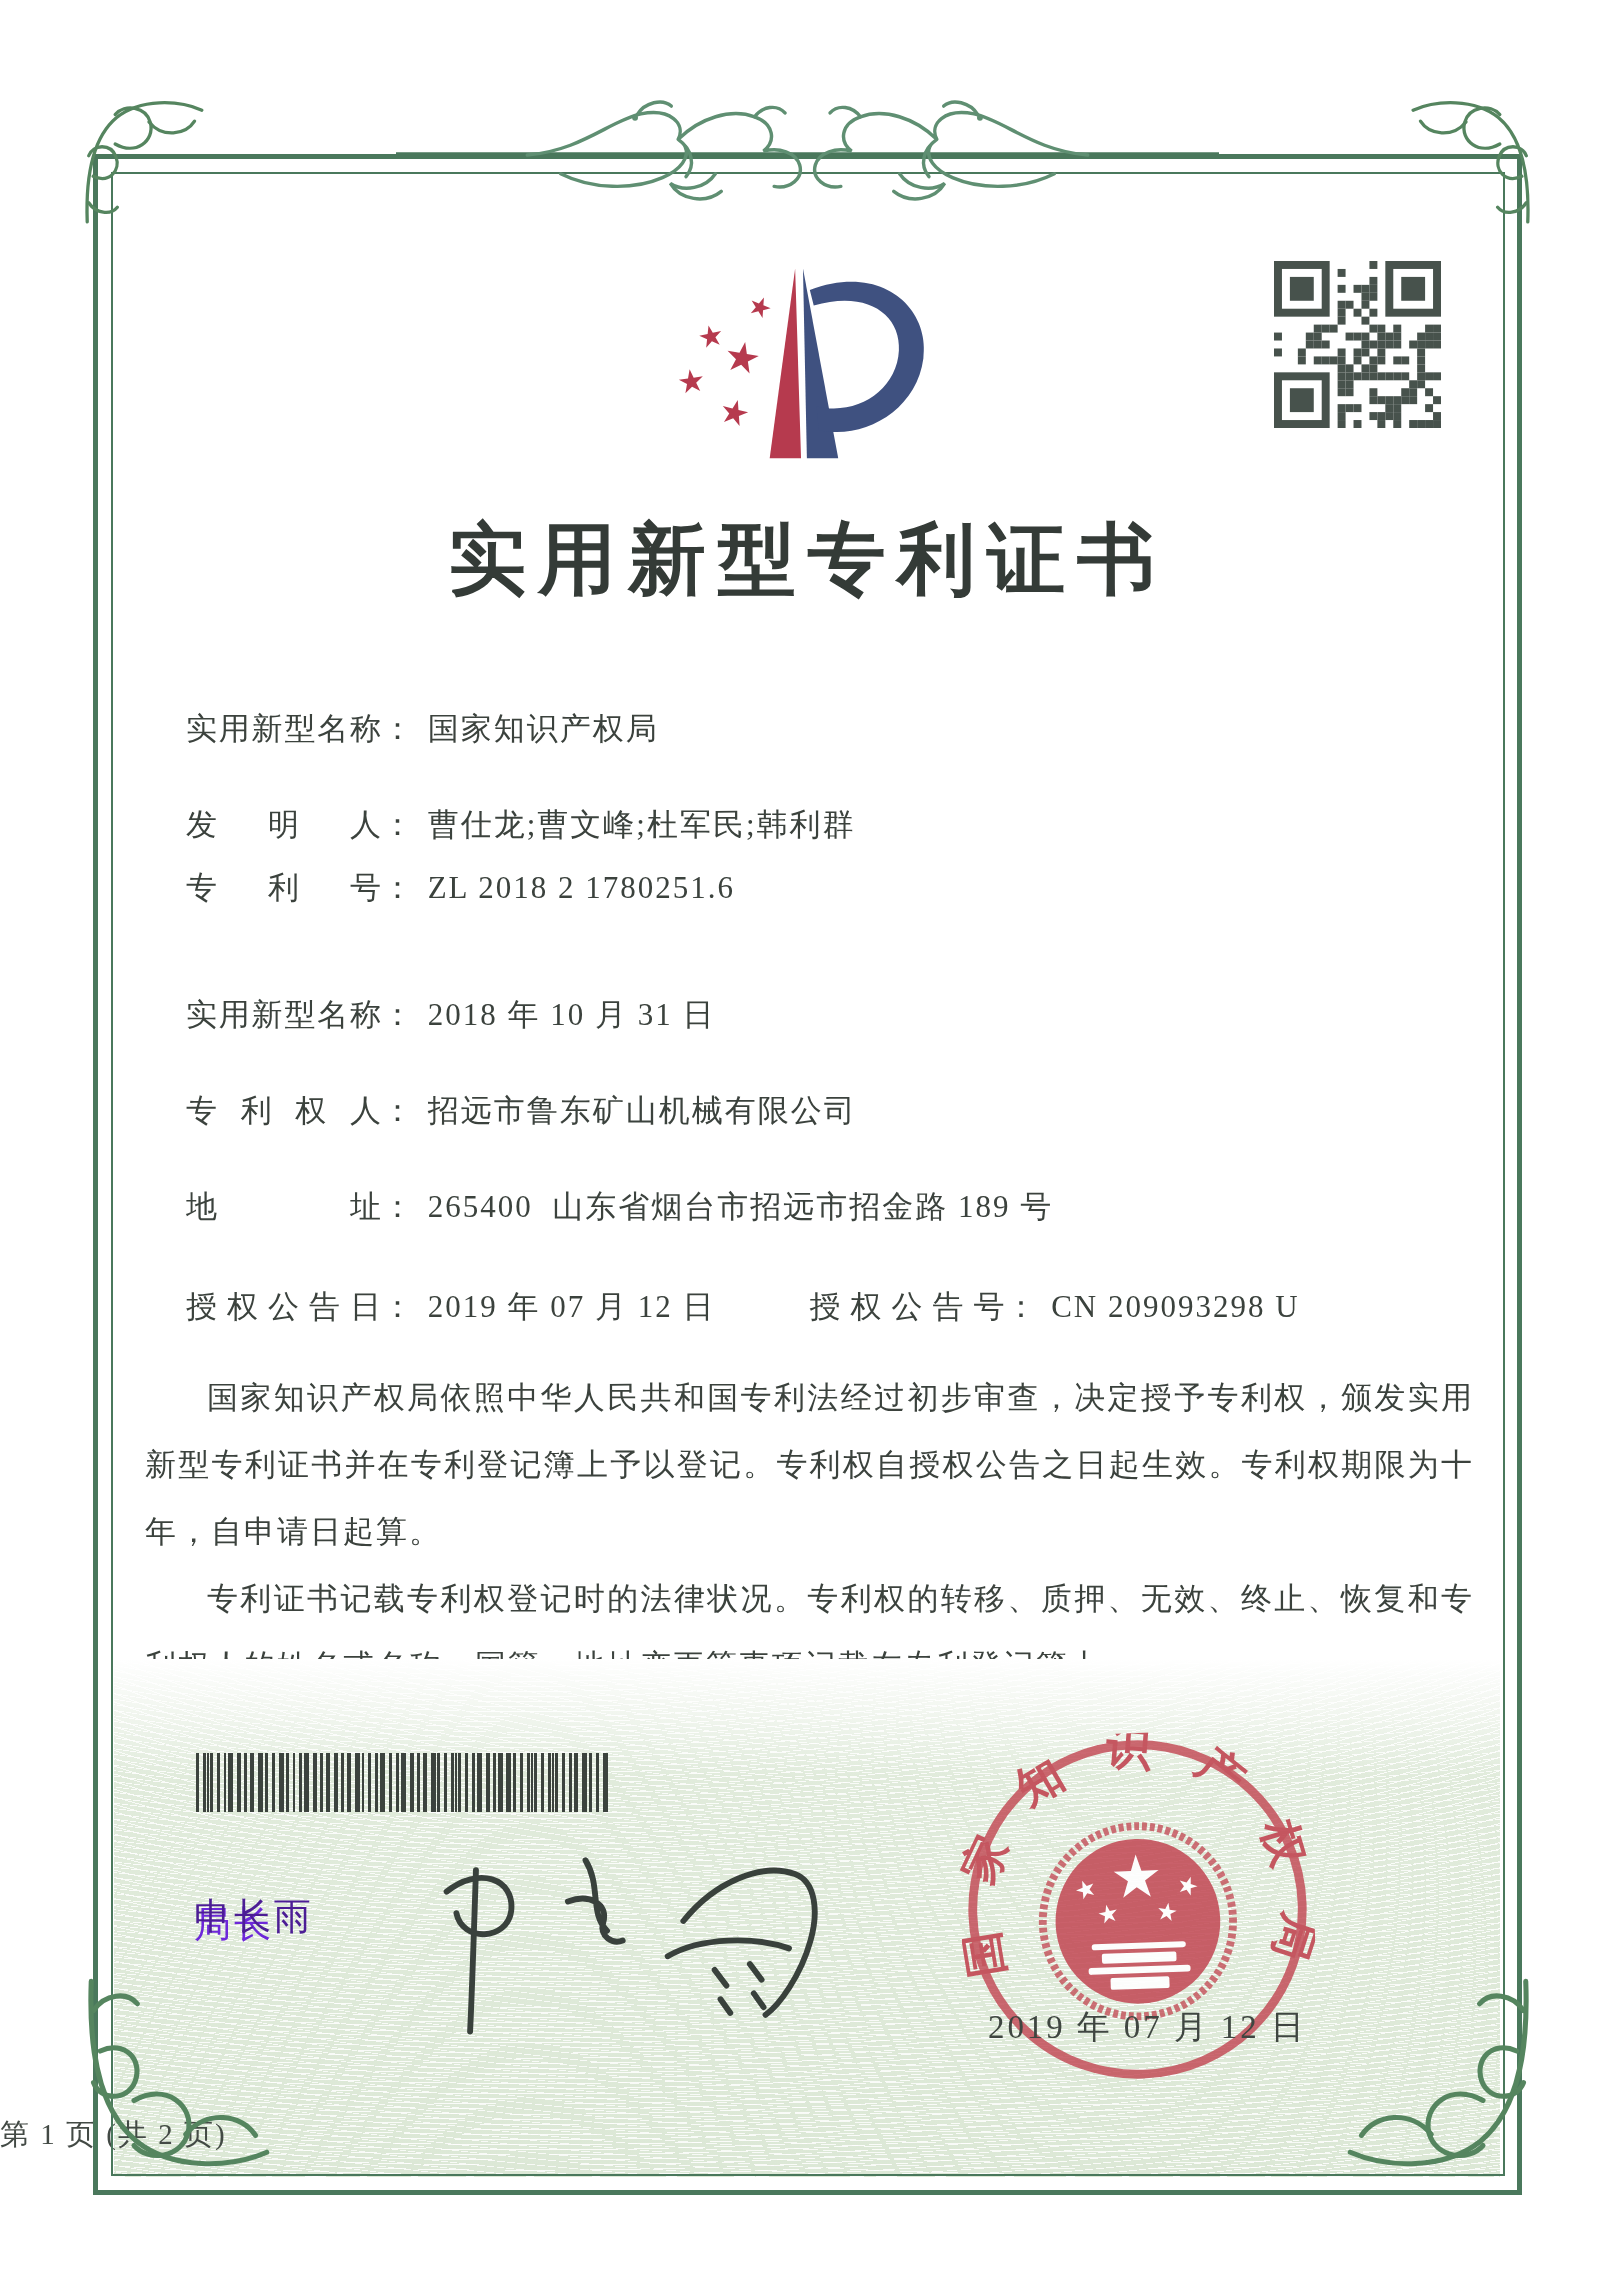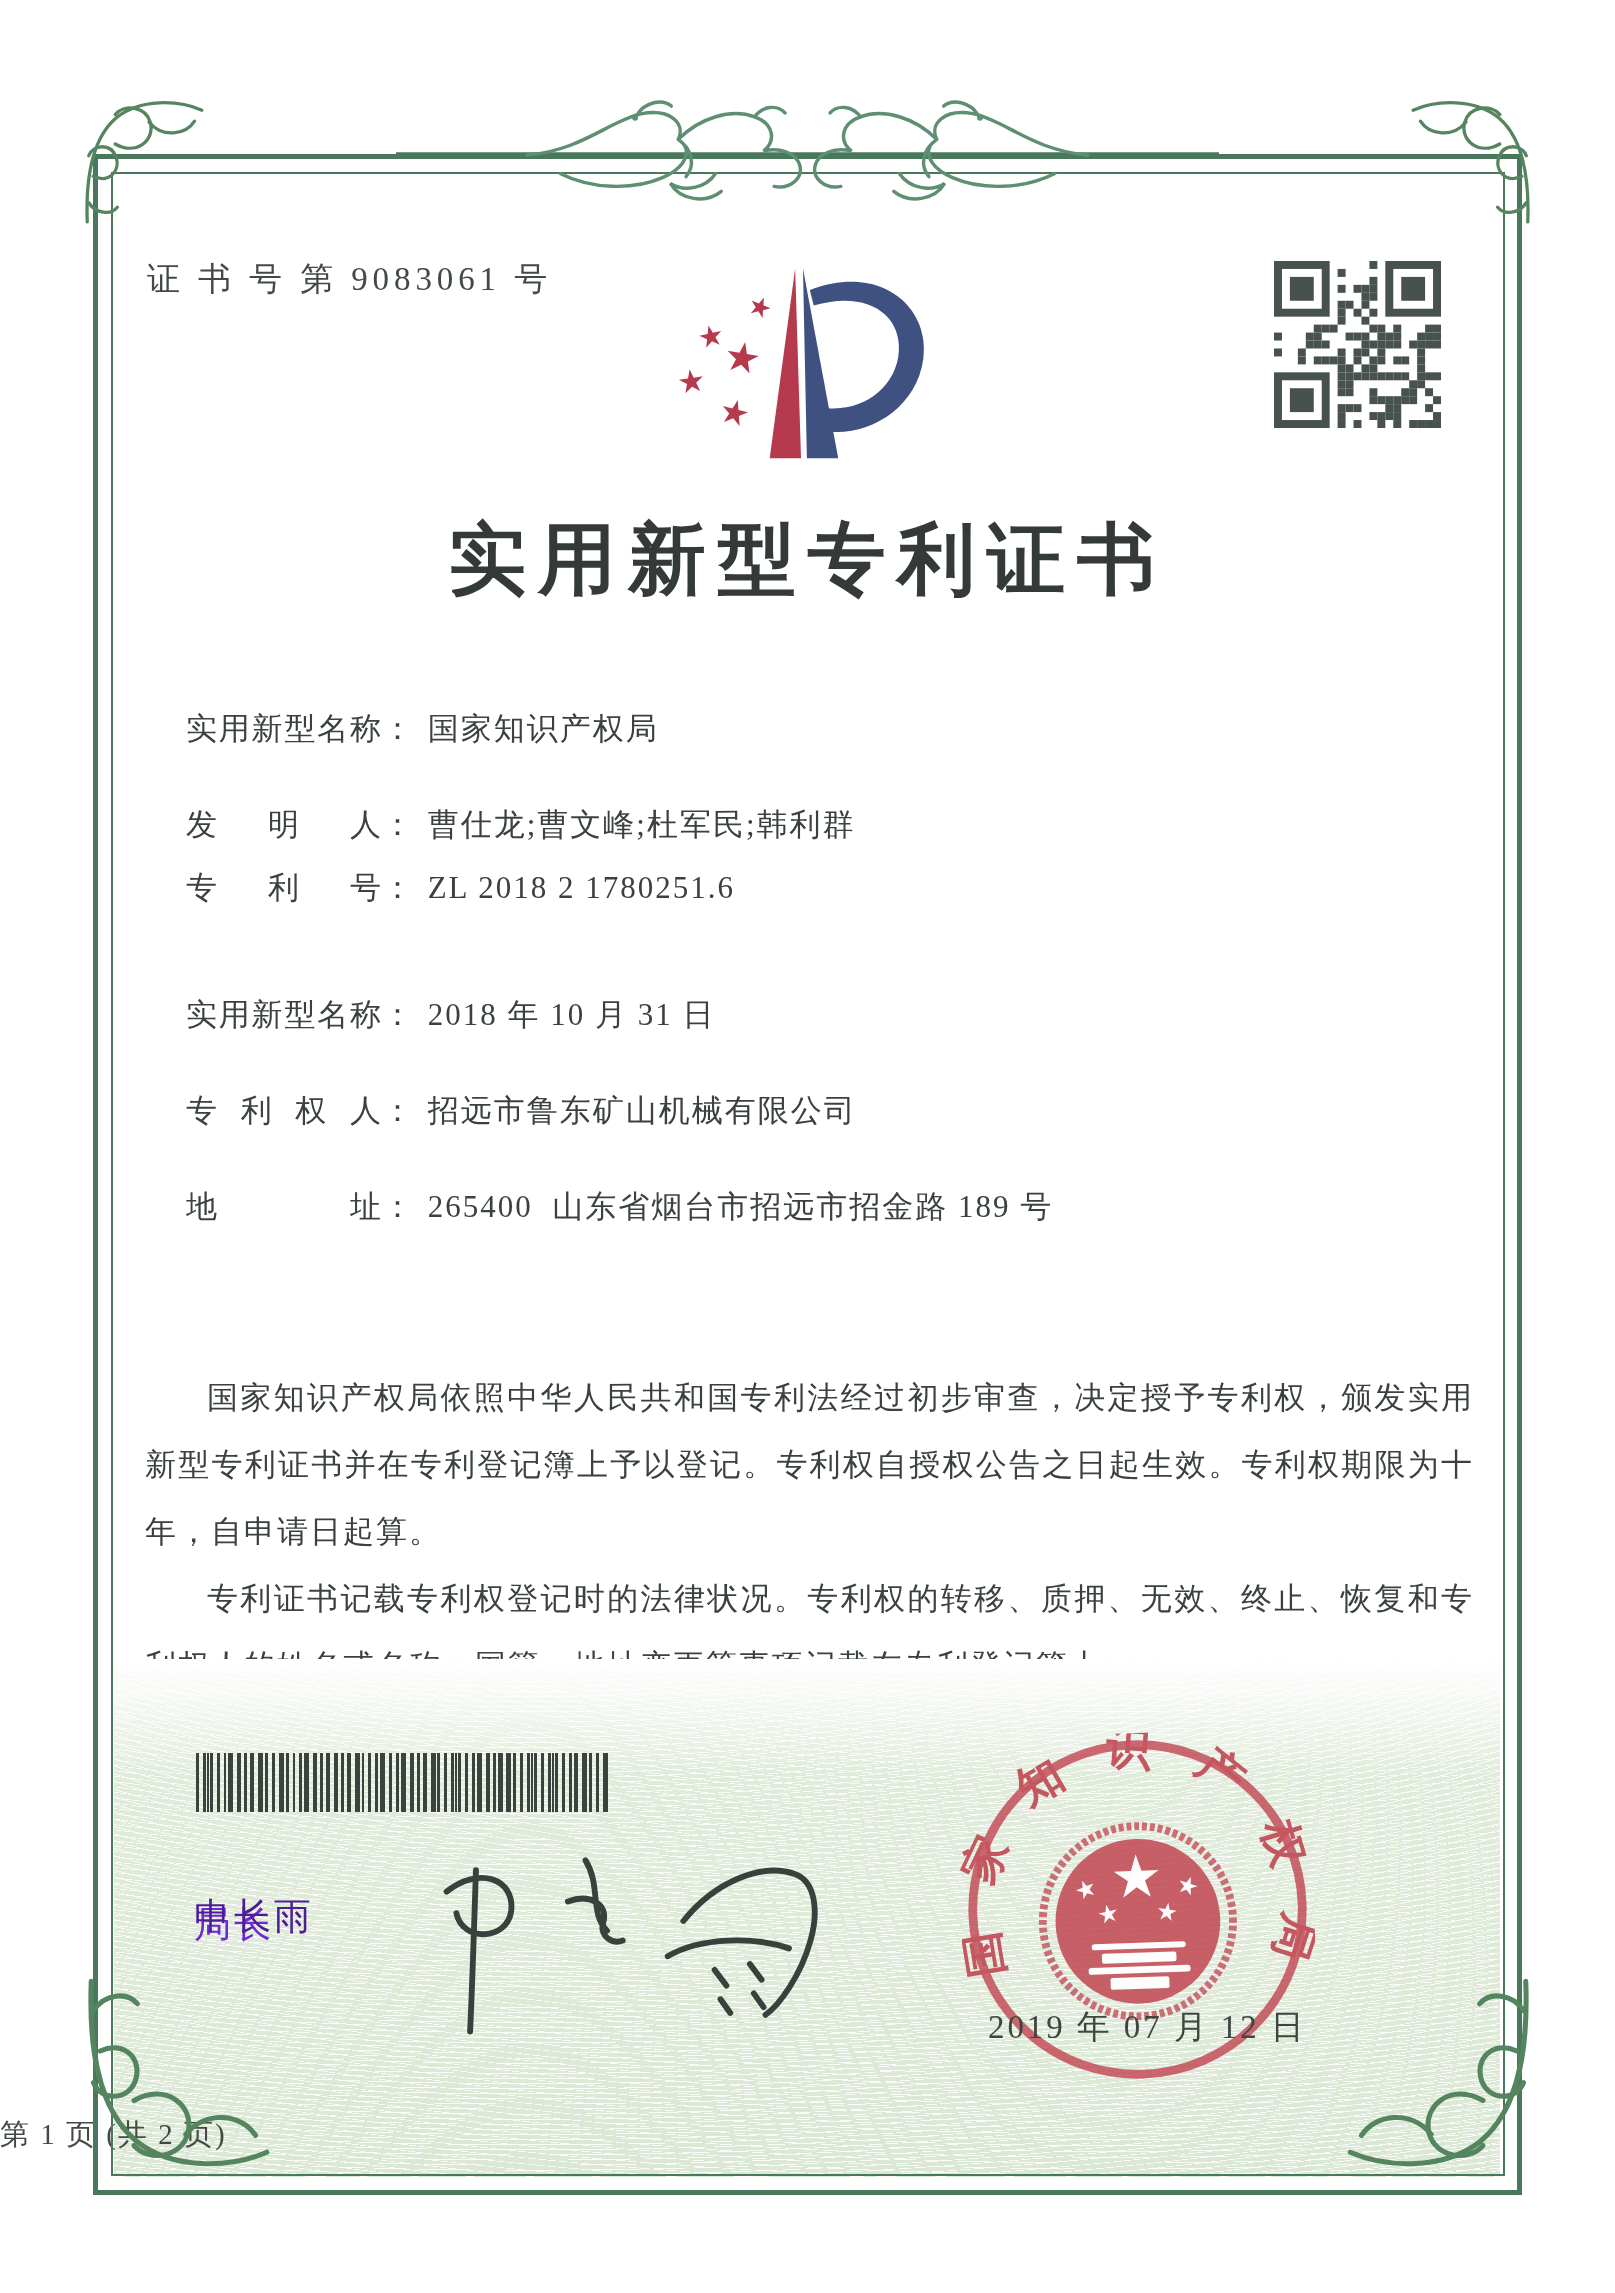--- a/index.html
+++ b/index.html
@@ -97,21 +97,20 @@
   <svg class="corner" style="left:1321px;top:1952px" width="225" height="225" viewBox="0 0 200 200">
       <use href="#corner-fl" transform="translate(200,0) scale(-1,1)"></use>
     </svg>
   <svg class="corner" style="left:74px;top:94px" width="147" height="147" viewBox="0 0 200 200">
       <use href="#corner-fl" transform="translate(0,200) scale(1,-1)"></use>
     </svg>
   <svg class="corner" style="left:1394px;top:94px" width="147" height="147" viewBox="0 0 200 200">
       <use href="#corner-fl" transform="translate(200,200) scale(-1,-1)"></use>
     </svg>
 
-  <div class="cert-no">证 书 号 第 9083061 号</div>
 
   <svg class="logo" width="323" height="245" viewBox="0 0 330 250">
     <use href="#star" fill="#b63a4e" transform="translate(146,76) scale(11) rotate(22)"></use>
     <use href="#star" fill="#b63a4e" transform="translate(96,106) scale(12) rotate(-12)"></use>
     <use href="#star" fill="#b63a4e" transform="translate(128,128) scale(17) rotate(10)"></use>
     <use href="#star" fill="#b63a4e" transform="translate(76,152) scale(13) rotate(-8)"></use>
     <use href="#star" fill="#b63a4e" transform="translate(120,184) scale(14) rotate(14)"></use>
     <path d="M182,36 L188,230 L156,230 Z" fill="#b63a4e"></path>
     <path d="M190,36 L226,230 L194,230 Z" fill="#3f5180"></path>
     <path d="M197,58 C272,30 320,78 313,128 C306,182 250,212 206,201 L204,177 C246,187 286,160 288,120 C290,82 254,58 201,74 Z" fill="#3f5180"></path>
@@ -263,20 +262,23 @@
   </div>
   <div class="field-row" style="top:994px">
     <span class="flabel">实用新型名称</span><span class="fcolon">：</span><span class="fvalue">2018 年 10 月 31 日</span>
   </div>
   <div class="field-row" style="top:1090px">
     <span class="flabel">专利权人</span><span class="fcolon">：</span><span class="fvalue">招远市鲁东矿山机械有限公司</span>
   </div>
   <div class="field-row" style="top:1186px">
     <span class="flabel">地址</span><span class="fcolon">：</span><span class="fvalue">265400  山东省烟台市招远市招金路 189 号</span>
   </div>
+  <div class="field-row" style="top:1286px">
+    <span class="flabel">授权公告日</span><span class="fcolon">：</span><span class="fvalue">2019 年 07 月 12 日</span><span class="grant-pair2"><span class="flabel">授权公告号</span><span class="fcolon">：</span><span class="fvalue">CN 209093298 U</span></span>
+  </div>
 
   <div class="paras">
     <p>国家知识产权局依照中华人民共和国专利法经过初步审查，决定授予专利权，颁发实用新型专利证书并在专利登记簿上予以登记。专利权自授权公告之日起生效。专利权期限为十年，自申请日起算。</p>
     <p>专利证书记载专利权登记时的法律状况。专利权的转移、质押、无效、终止、恢复和专利权人的姓名或名称、国籍、地址变更等事项记载在专利登记簿上。</p>
   </div>
 
   <div class="waves"></div>
 
   <div class="barcode"></div>
 

